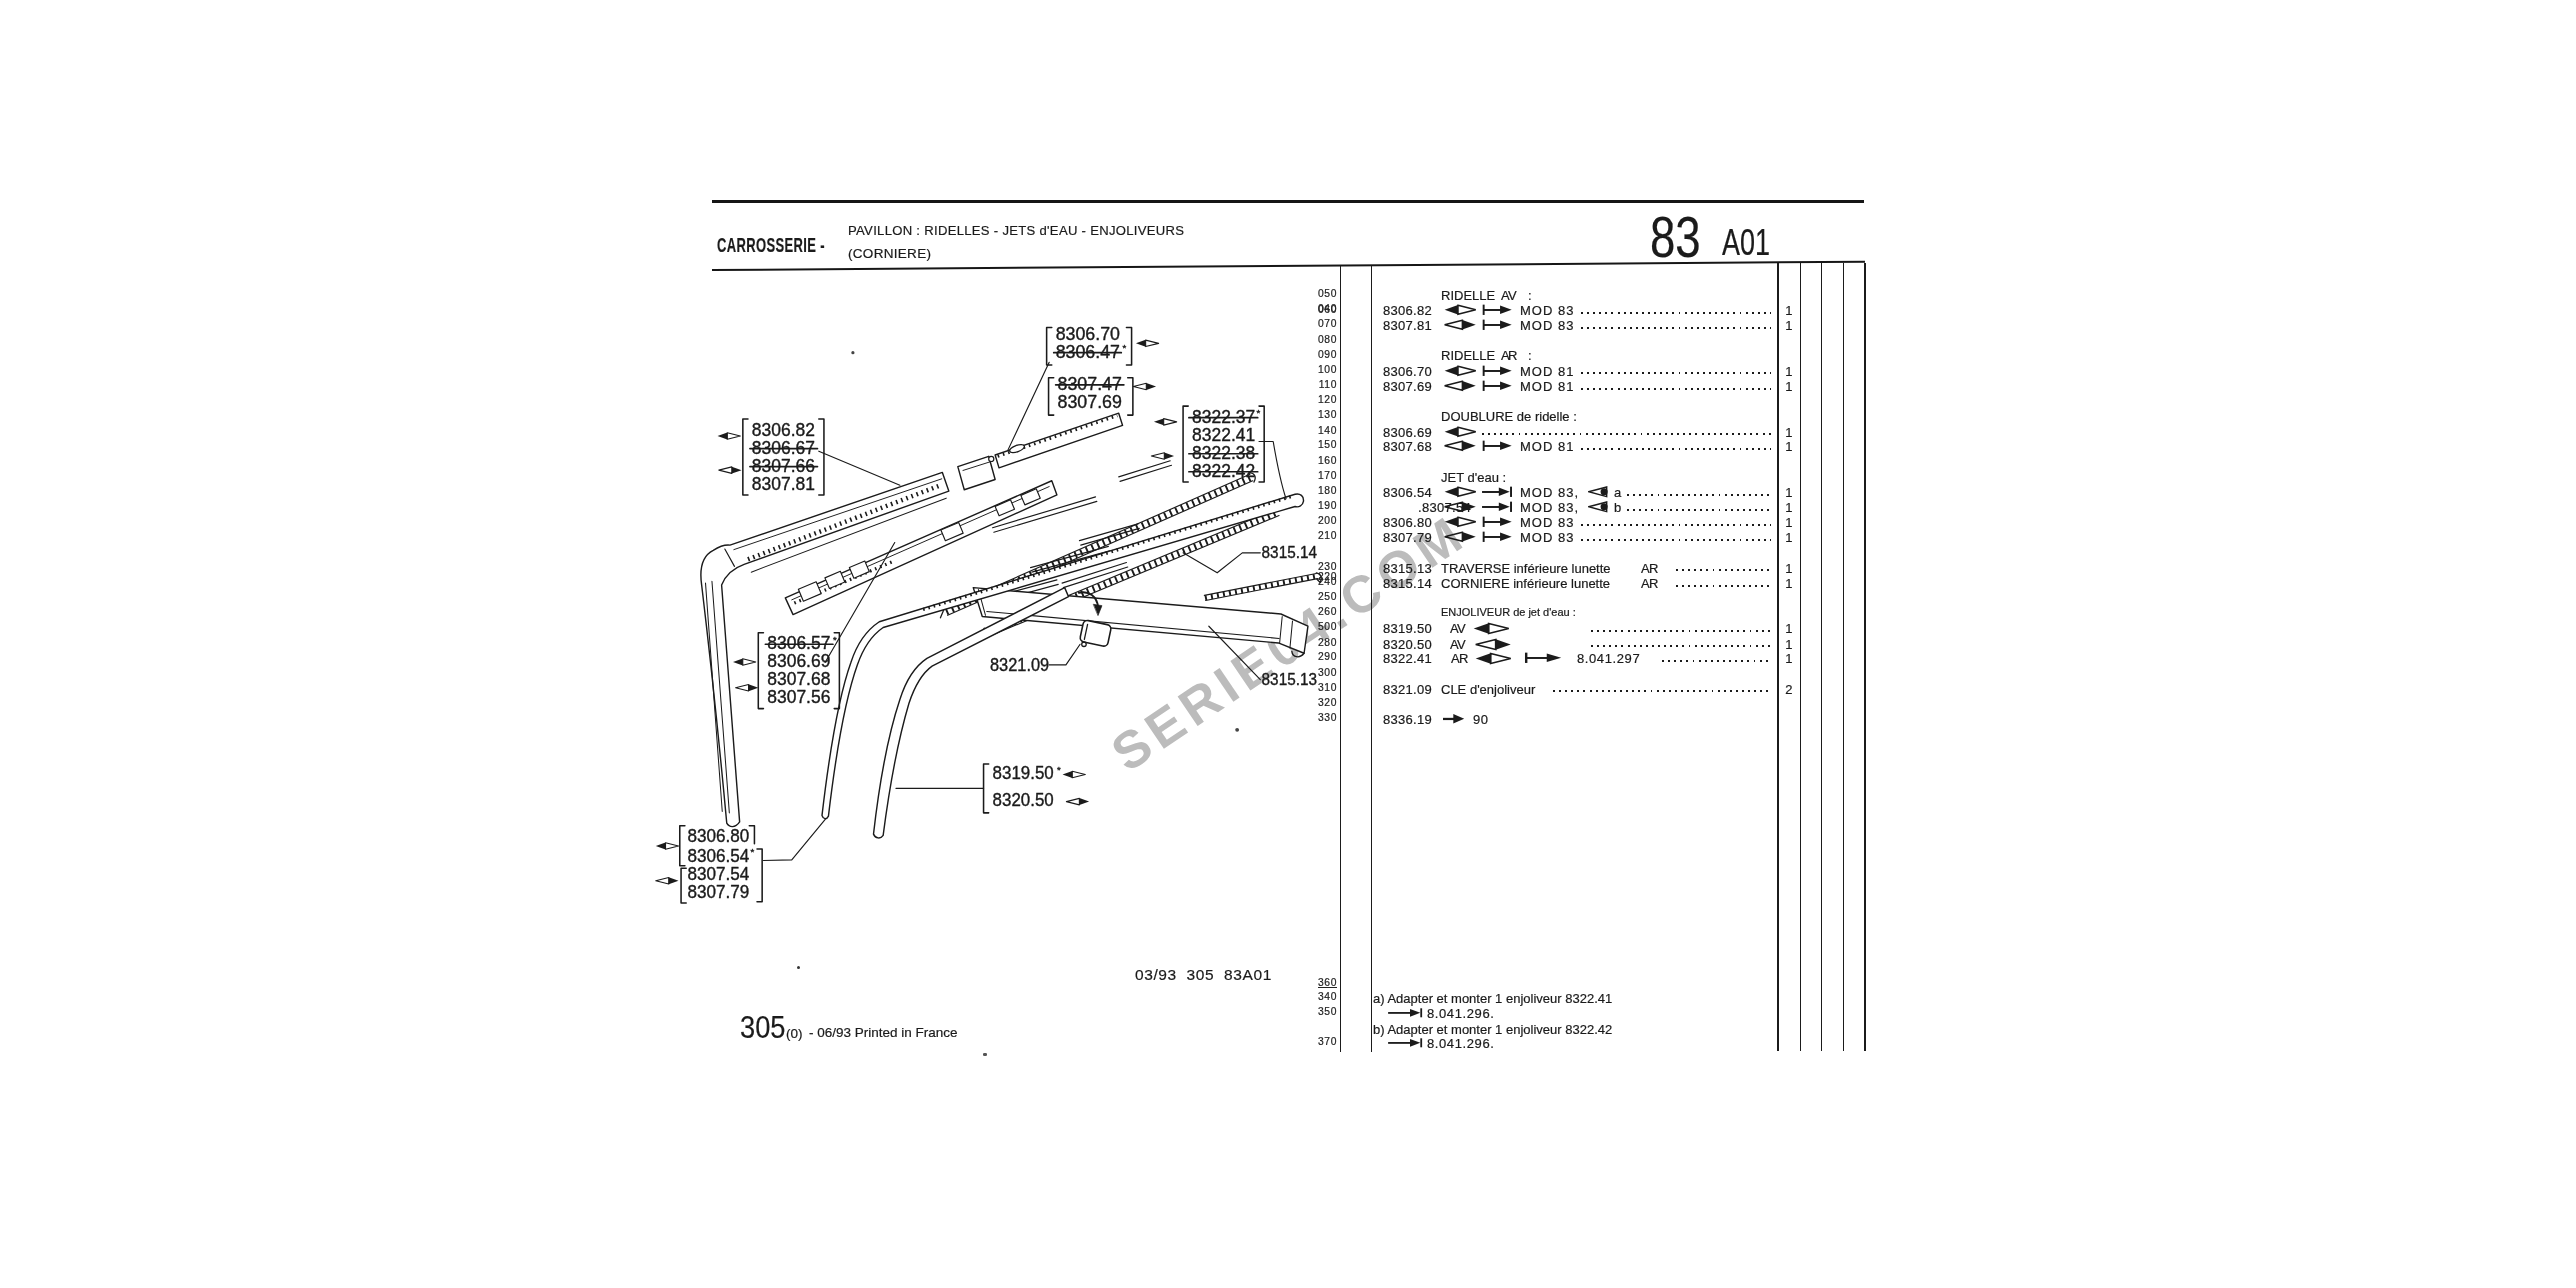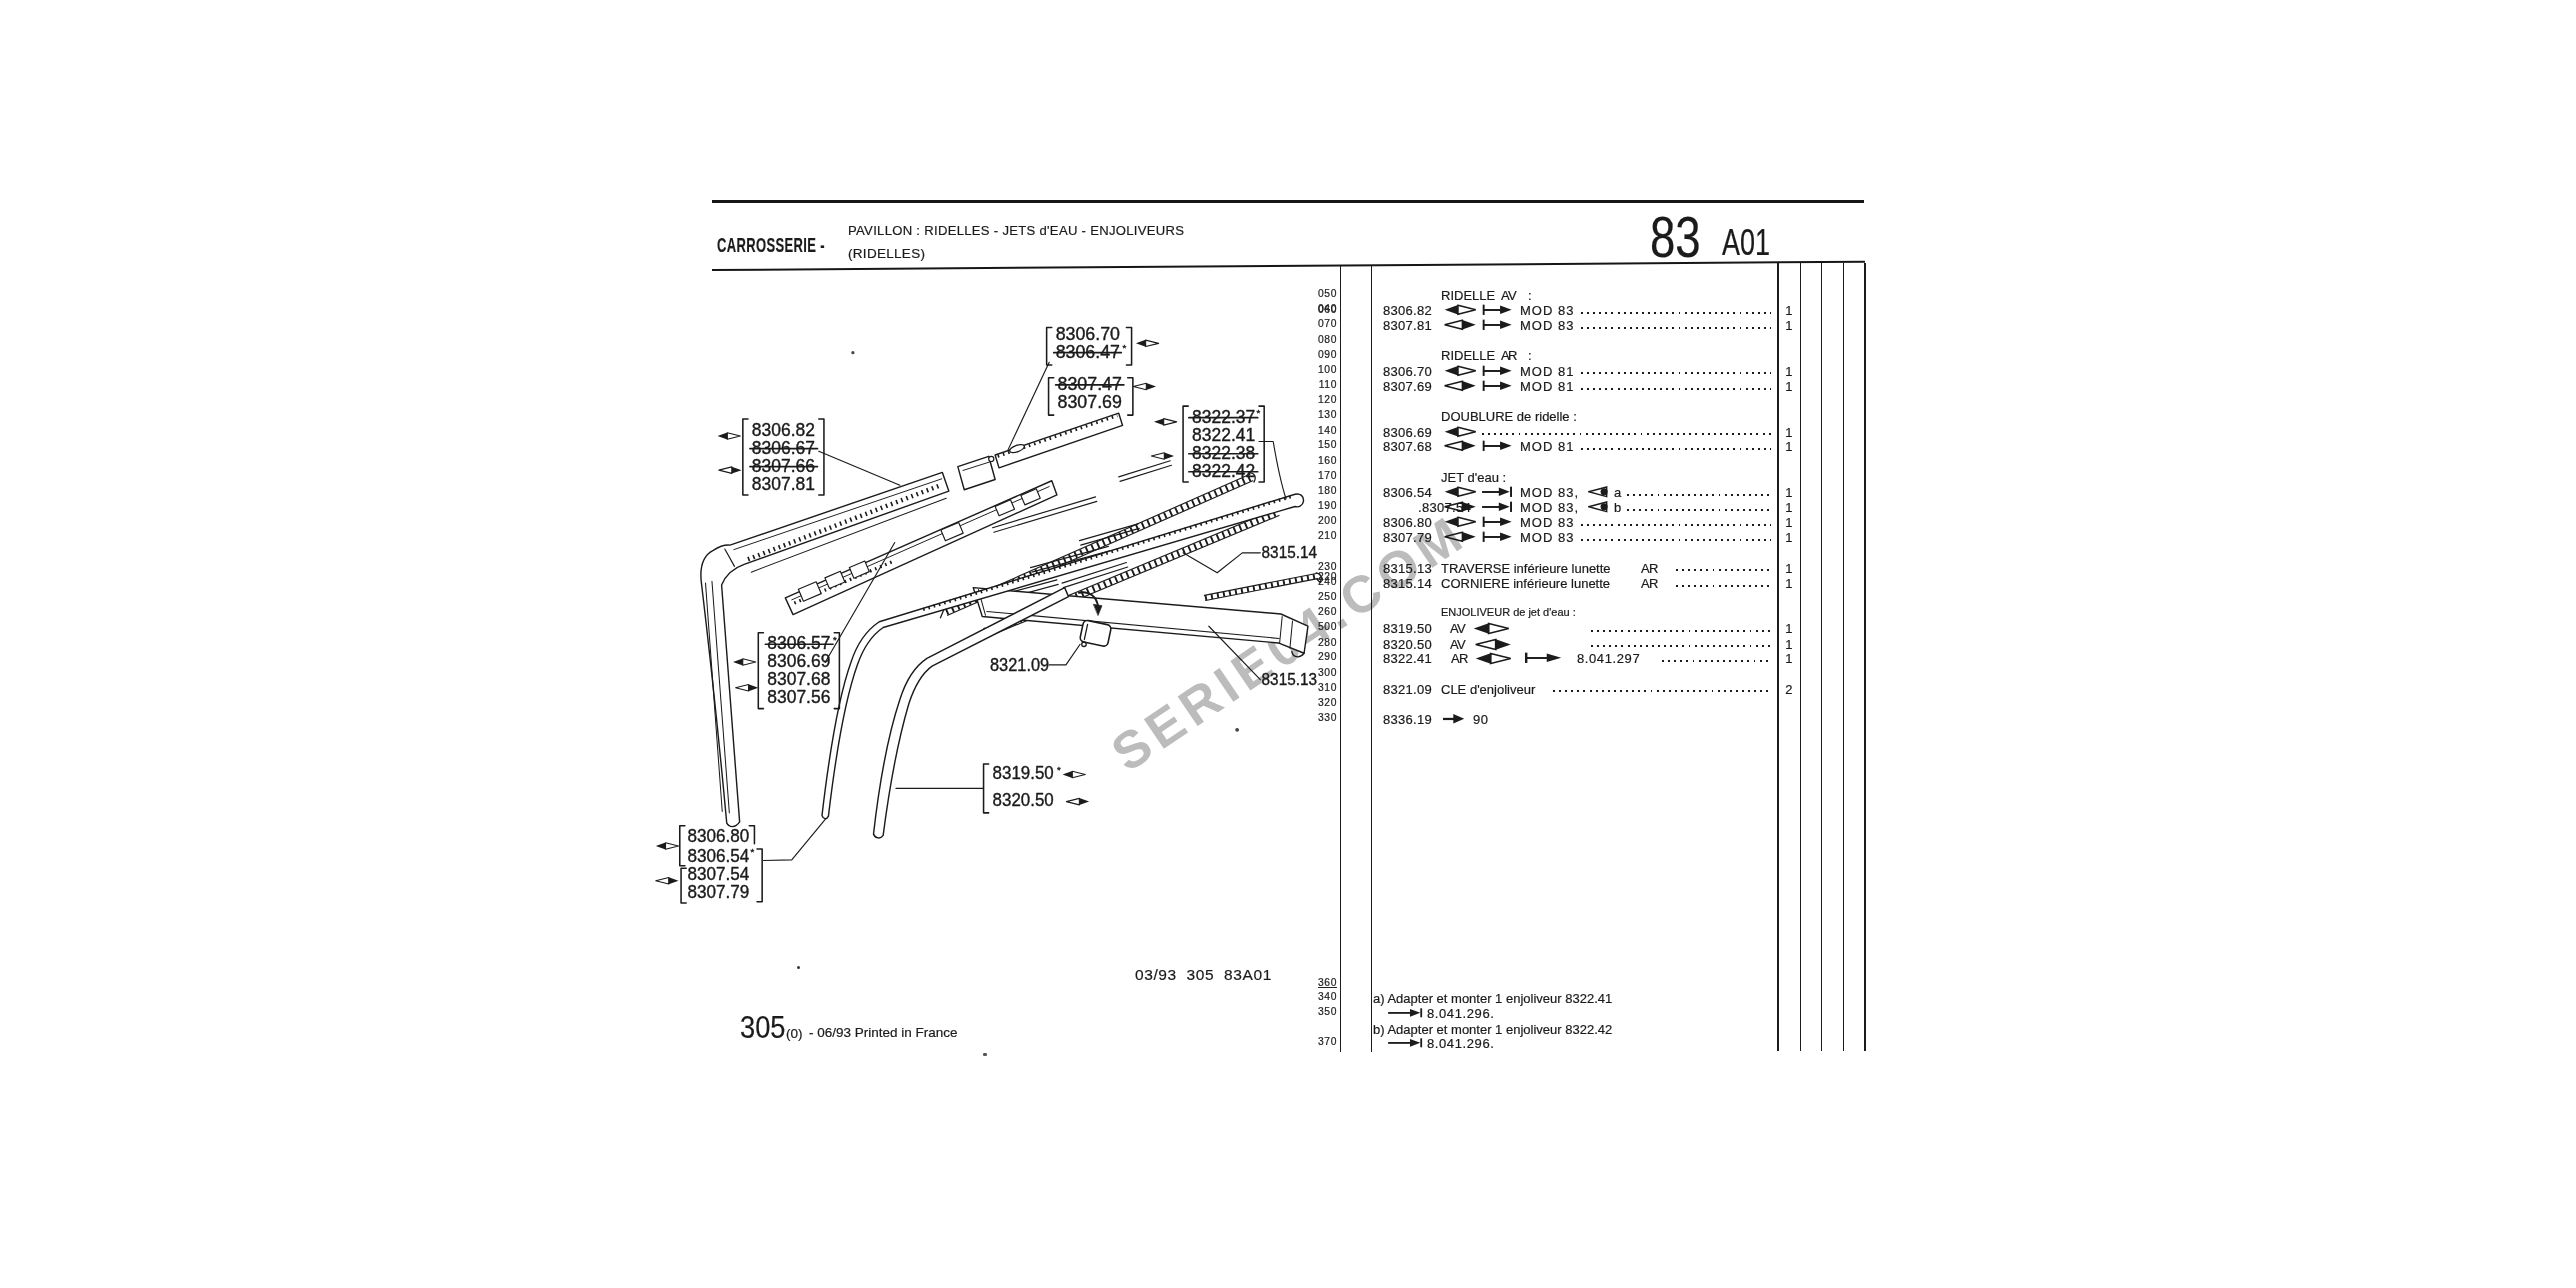--- a/index.html
+++ b/index.html
@@ -19,21 +19,21 @@
 <body>
 <div id="page">
 
 <div class="wm">SERIE04.COM</div>
 
 <div style="position:absolute;left:712px;top:200px;width:1152px;height:2.6px;background:#161616;"></div>
 <div style="position:absolute;left:712px;top:269px;width:1153px;height:1.9px;background:#161616;transform:rotate(-0.41deg);transform-origin:0 50%;"></div>
 
 <div class="t" style="left:717px;top:235px;font-size:20.6px;font-weight:bold;letter-spacing:0.6px;transform:scaleX(.63);transform-origin:0 0;">CARROSSERIE -</div>
 <div class="t" style="left:848px;top:224px;font-size:13.5px;letter-spacing:0.3px;transform:scaleX(.97);transform-origin:0 0;">PAVILLON : RIDELLES - JETS d'EAU - ENJOLIVEURS</div>
-<div class="t" style="left:848px;top:247px;font-size:13.5px;letter-spacing:0.3px;">(RIDELLES)</div>
+<div class="t" style="left:848px;top:247px;font-size:13.5px;letter-spacing:0.3px;">(CORNIERE)</div>
 <div class="t" style="left:1650px;top:209px;font-size:57px;letter-spacing:0;transform:scaleX(.8);transform-origin:0 0;">83</div>
 <div class="t" style="left:1722px;top:225px;font-size:36px;transform:scaleX(.75);transform-origin:0 0;">A01</div>
 
 <div class="vl" style="left:1340px;top:266px;height:786px;"></div>
 <div class="vl" style="left:1371px;top:266px;height:786px;"></div>
 <div class="vl" style="left:1777px;top:263px;height:788px;width:1.9px;"></div>
 <div class="vl" style="left:1800px;top:263px;height:788px;"></div>
 <div class="vl" style="left:1821px;top:263px;height:788px;"></div>
 <div class="vl" style="left:1843px;top:263px;height:788px;"></div>
 <div class="vl" style="left:1864px;top:263px;height:788px;width:1.9px;"></div>

